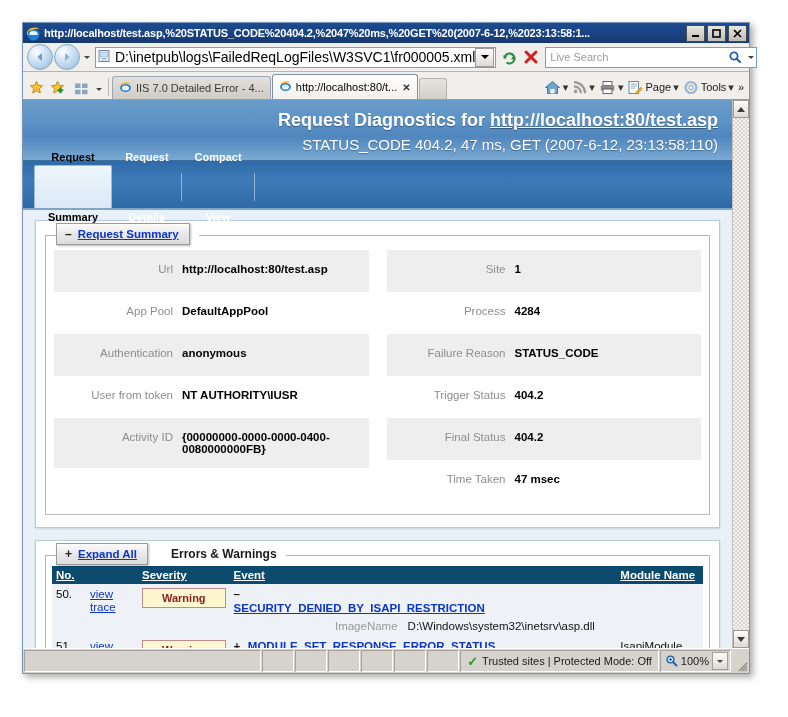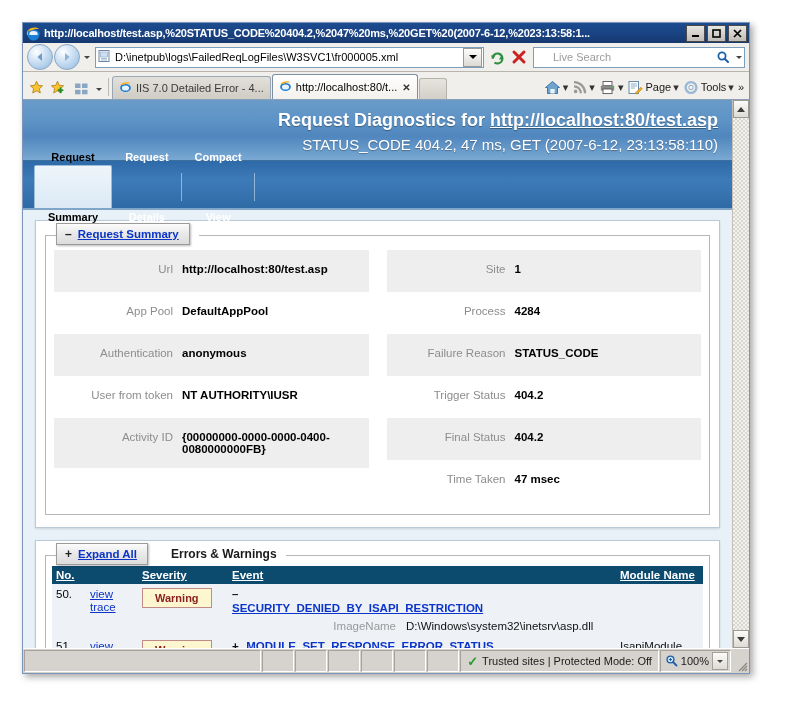--- a/index.html
+++ b/index.html
@@ -99,21 +99,21 @@
     border: 1px solid #7b9ebd;
     display: flex; align-items: center;
     margin: 0 2px;
     position: relative;
   }
   .addr-docicon {
     width: 16px; height: 16px; margin: 0 2px 0 1px;
     flex: none;
   }
   .addr-text {
-    font-size: 11px; color: #000;
+    font-size: 14px; color: #000;
     white-space: nowrap; overflow: hidden;
     flex: 1;
   }
   .addr-drop {
     width: 17px; height: 17px; flex: none;
     background: linear-gradient(to bottom, #fdfdfd, #dcdad4);
     border: 1px solid #9a9a9a;
     margin-right: 1px;
     display: flex; align-items: center; justify-content: center;
   }
@@ -131,21 +131,21 @@
     width: 22px; height: 22px; flex: none;
     display: flex; align-items: center; justify-content: center;
   }
   .searchbox {
     width: 210px; height: 19px; flex: none;
     background: #ffffff; border: 1px solid #7b9ebd;
     display: flex; align-items: center;
     margin-left: 3px;
   }
   .searchbox .ph {
-    flex: 1; font-size: 11px; color: #9b9b9b; padding-left: 19px;
+    flex: 1; font-size: 11px; color: #9b9b9b; padding-left: 4px;
     white-space: nowrap; overflow: hidden;
   }
   .search-go { width: 20px; display:flex; align-items:center; justify-content:center; }
   .search-drop { width: 11px; display:flex; align-items:center; justify-content:center; }
 
   
   .cmdbar {
     height: 27px;
     background: #f0efeb;
     display: flex; align-items: flex-end;
@@ -368,21 +368,21 @@
     display: block; line-height: 13px; font-size: 11.5px;
   }
   .td-sev { width: 82px; }
   .sevbadge {
     display: inline-block;
     background: #fdf6cf;
     border: 1px solid #c08a86;
     color: #8a2222;
     font-weight: bold;
     font-size: 11px;
-    padding: 3px 12px;
+    padding: 3px 19px;
     text-align: center;
   }
   .evtcell { }
   .evt-toggle {
     color: #111; font-weight: bold; display: inline-block; width: 11px;
     vertical-align: top;
   }
   .evtlink {
     color: #0b34c8; text-decoration: underline; font-weight: bold;
     letter-spacing: 0px;

